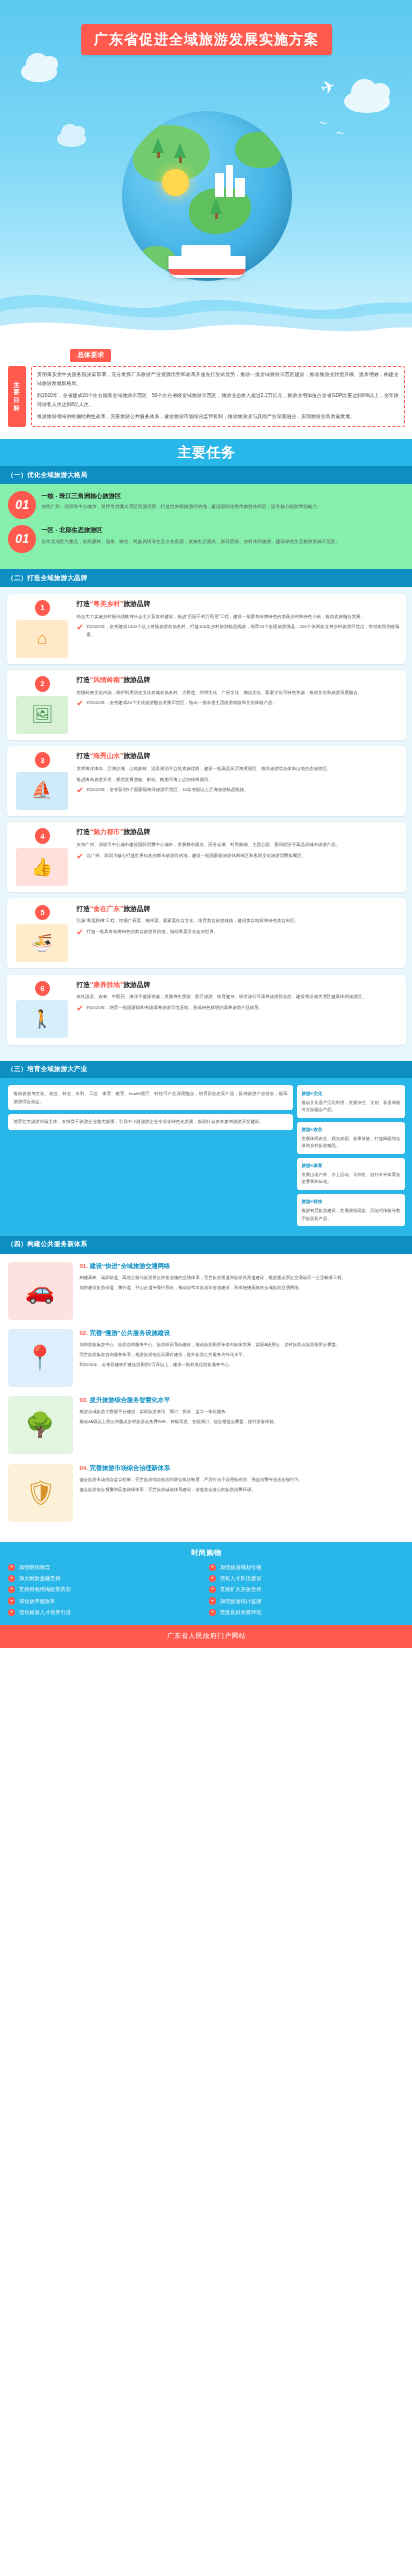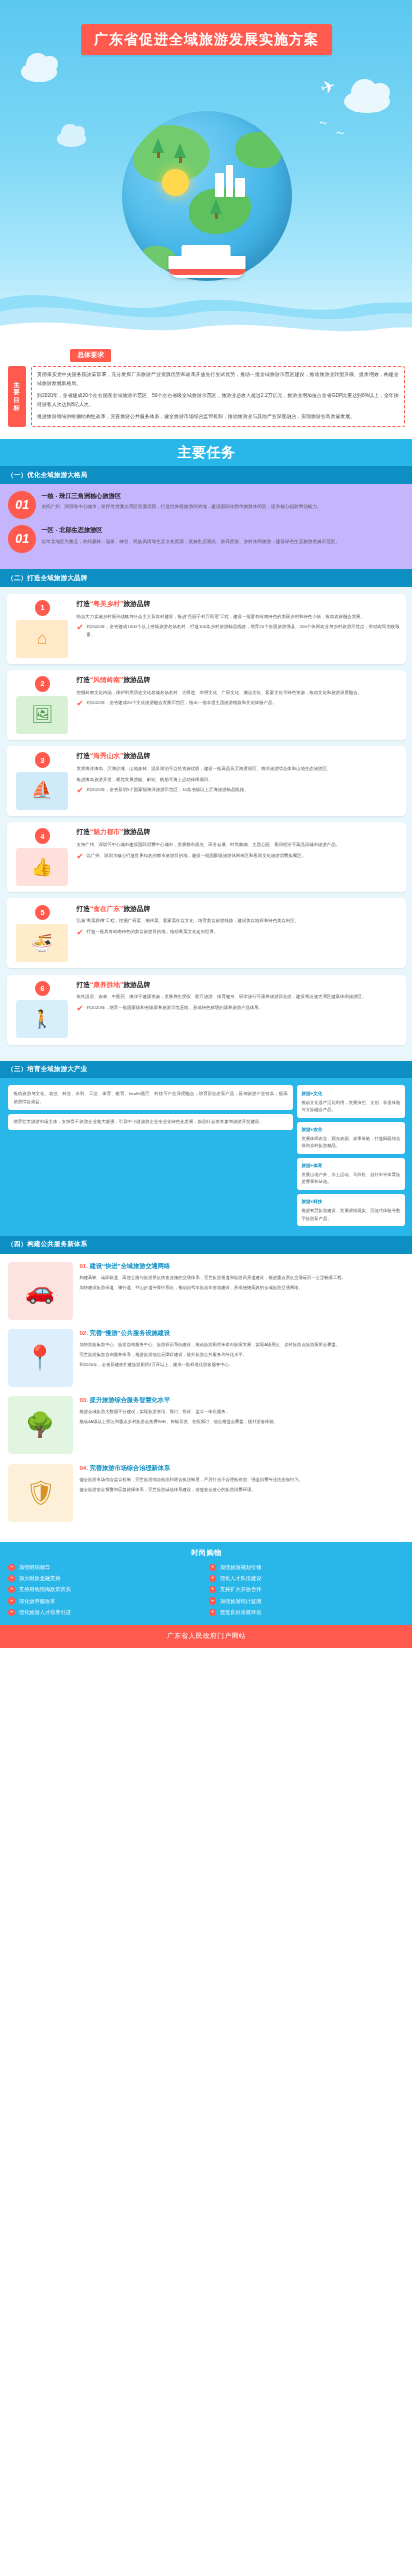--- a/index.html
+++ b/index.html
@@ -102,21 +102,21 @@
   .sec-title-bar {
     background:#29b6e8; color:#fff; text-align:center; font-size:14px; font-weight:bold;
     padding:4.6px 0; letter-spacing:0.5px;
   }
   .sub-head {
     background:#0e8fc4; color:#fff; font-size:6.4px; font-weight:bold;
     padding:4.1px 7.2px; letter-spacing:0.3px;
   }
 
   
-  .layout-list { padding: 7.2px 8.2px 9.3px 8.2px; background:#c4b5fd; }
+  .layout-list { padding: 7.2px 8.2px 9.3px 8.2px; background:#86efac; }
   .layout-row { display:flex; align-items:flex-start; margin-bottom:6.7px; }
   .lay-num {
     width:28px; height:28px; flex:none; border-radius:50%;
     background:#ff5a4d; color:#fff; font-size:12.4px; font-weight:bold;
     display:flex; align-items:center; justify-content:center; font-style:italic;
     margin-right:5.2px;
   }
   .lay-txt { flex:1; padding-top:1px; }
   .lay-title { font-size:6.2px; font-weight:bold; color:#222; margin-bottom:2.1px; }
   .lay-desc { font-size:4.6px; line-height:1.7; color:#555; text-align:justify; }

